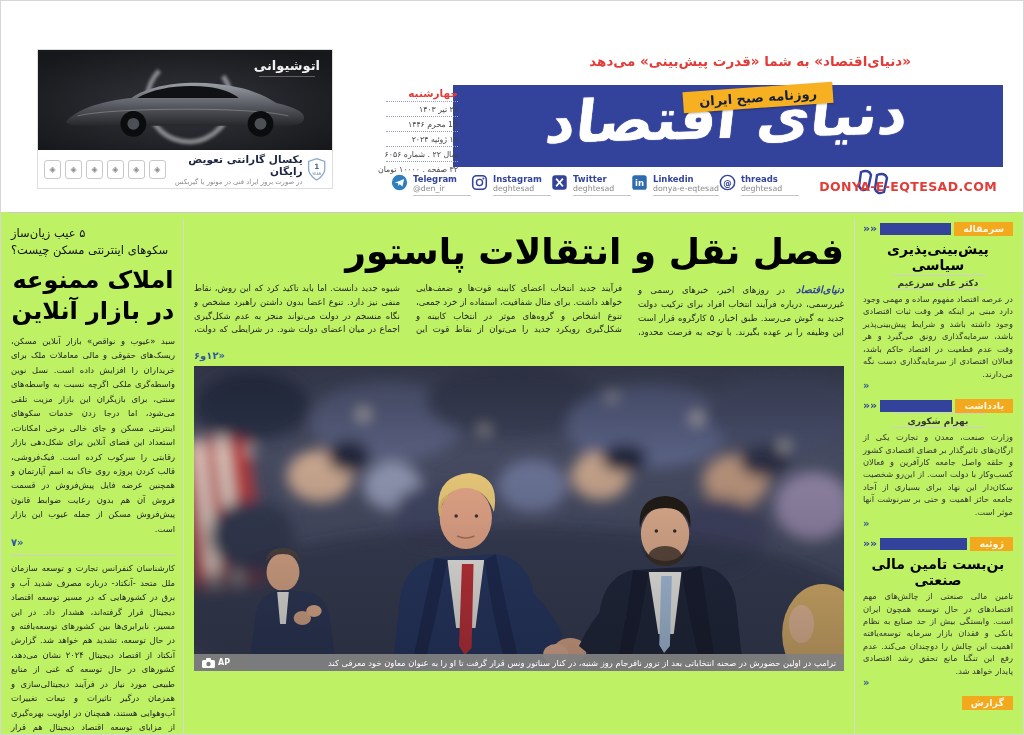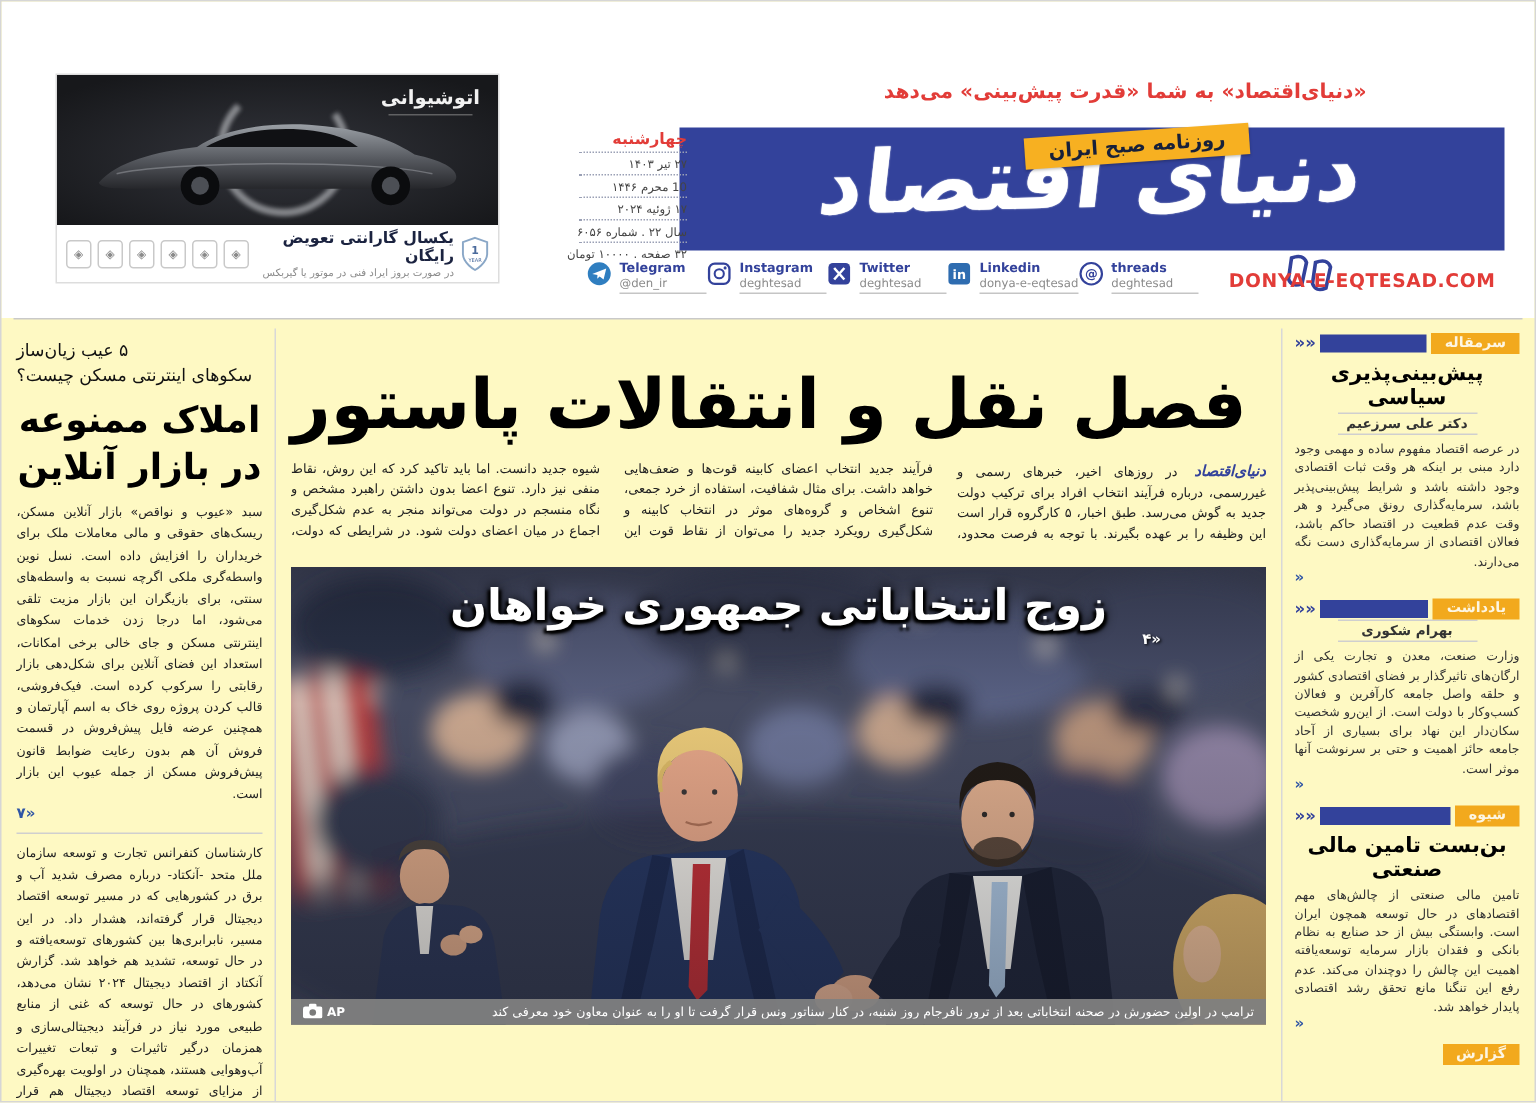--- a/index.html
+++ b/index.html
@@ -1,18 +1,18 @@
 <!DOCTYPE html>
 <html lang="fa" dir="rtl"><head>
 <meta charset="utf-8">
 <style>
   * { margin:0; padding:0; box-sizing:border-box; }
   html,body { background:#e9e9e9; }
   body { font-family:"DejaVu Sans", sans-serif; }
-  .page { position:relative; width:1024px; height:735px; background:#fef9c3; margin:0 auto;
+  .page { position:relative; width:1024px; height:735px; background:#bef264; margin:0 auto;
           overflow:hidden; border:1px solid #d6d6d6; direction:rtl; }
 
   
   .masthead { position:absolute; top:0; left:0; right:0; height:211px; background:#fff; }
   .slogan { position:absolute; top:52px; right:112px; color:#e23c38; font-size:13.5px; font-weight:bold; }
   .band { position:absolute; top:84px; right:20px; left:452px; height:82px; background:#33429b; }
   .logo-script { position:absolute; top:62px; right:40px; left:470px; height:110px; display:flex;
                  align-items:center; justify-content:center; color:#fff; font-size:58px; font-weight:bold;
                  transform:skewX(-8deg) rotate(-1.5deg); white-space:nowrap; text-shadow:0 0 1px #fff;
                  pointer-events:none; }
@@ -48,22 +48,22 @@
 
   
   .main { position:absolute; top:218px; left:8px; right:8px; bottom:4px; display:grid;
           grid-template-columns:160px 1fr 174px; direction:rtl; }
   .sidebar { padding:2px 2px 0 8px; }
   .center { border-left:1px solid #d8d8d8; border-right:1px solid #d8d8d8; padding:4px 10px 0; }
   .leftcol { padding:2px 8px 0 2px; }
 
   
   .kicker { text-align:center; font-size:14.5px; font-weight:bold; color:#111; margin-top:4px; }
-  .lead-headline { text-align:left; font-size:46px; font-weight:bold; color:#000; line-height:1.25;
-                   margin-top:18px; letter-spacing:-1px; }
+  .lead-headline { text-align:right; font-size:36px; font-weight:bold; color:#000; line-height:1.25;
+                   margin-top:6px; letter-spacing:-1px; }
   .lead-body { margin-top:8px; column-count:3; column-gap:16px; font-size:8.6px; line-height:1.6;
                text-align:justify; color:#222; height:66px; overflow:hidden; }
   .mini-logo { color:#33429b; font-weight:bold; font-style:italic; font-size:10px; margin-left:3px; }
   .lead-ref { text-align:left; color:#3056a5; font-weight:bold; font-size:10px; margin-top:2px; }
 
   
   .photo { position:relative; margin-top:5px; height:305px; background:#3a3f53; overflow:hidden; }
   .photo svg.scene { position:absolute; inset:0; width:100%; height:100%; }
   .photo-title-wrap { position:absolute; top:8px; left:0; right:0; text-align:center; }
   .photo-title { display:inline-block; color:#fff; font-size:29px; font-weight:bold;
@@ -257,21 +257,21 @@
           <span class="sb-bar"></span>
           <span class="sb-marks">««</span>
         </div>
         <div class="sb-author">بهرام شکوری</div>
         <div class="sb-body">وزارت صنعت، معدن و تجارت یکی از ارگان‌های تاثیرگذار بر فضای اقتصادی کشور و حلقه واصل جامعه کارآفرین و فعالان کسب‌وکار با دولت است. از این‌رو شخصیت سکان‌دار این نهاد برای بسیاری از آحاد جامعه حائز اهمیت و حتی بر سرنوشت آنها موثر است.</div>
         <div class="sb-ref">«</div>
       </div>
 
       <div class="sb-art">
         <div class="sb-head">
-          <span class="sb-tag">شیوه</span>
+          <span class="sb-tag">ژوئیه</span>
           <span class="sb-bar"></span>
           <span class="sb-marks">««</span>
         </div>
         <div class="sb-title">بن‌بست تامین مالی صنعتی</div>
         <div class="sb-body">تامین مالی صنعتی از چالش‌های مهم اقتصادهای در حال توسعه همچون ایران است. وابستگی بیش از حد صنایع به نظام بانکی و فقدان بازار سرمایه توسعه‌یافته اهمیت این چالش را دوچندان می‌کند. عدم رفع این تنگنا مانع تحقق رشد اقتصادی پایدار خواهد شد.</div>
         <div class="sb-ref">«</div>
       </div>
 
       <div class="sb-art">
         <div class="sb-head">
@@ -282,20 +282,21 @@
       </div>
 
     </aside>
 
     <section class="center">
       <h1 class="lead-headline">فصل نقل و انتقالات پاستور</h1>
       <div class="lead-body">
         <span class="mini-logo">دنیای‌اقتصاد</span>
         <span>در روزهای اخیر، خبرهای رسمی و غیررسمی، درباره فرآیند انتخاب افراد برای ترکیب دولت جدید به گوش می‌رسد. طبق اخبار، ۵ کارگروه قرار است این وظیفه را بر عهده بگیرند. با توجه به فرصت محدود، فرآیند جدید انتخاب اعضای کابینه قوت‌ها و ضعف‌هایی خواهد داشت. برای مثال شفافیت، استفاده از خرد جمعی، تنوع اشخاص و گروه‌های موثر در انتخاب کابینه و شکل‌گیری رویکرد جدید را می‌توان از نقاط قوت این شیوه جدید دانست. اما باید تاکید کرد که این روش، نقاط منفی نیز دارد. تنوع اعضا بدون داشتن راهبرد مشخص و نگاه منسجم در دولت می‌تواند منجر به عدم شکل‌گیری اجماع در میان اعضای دولت شود. در شرایطی که دولت، نیازمند دیدگاهی همسو در میان اعضای کابینه است، انتخاب وزرا توسط افراد دارای دیدگاه‌های معارض و متفاوت می‌تواند در عرصه عمل، منجر به نشست آرا و جلوگیری از همکاری دولتمردان با یکدیگر شود.</span>
       </div>
+      <div class="lead-ref">«۱۲و۶</div>
 
       <figure class="photo">
         <svg class="scene" viewBox="0 0 672 305" preserveAspectRatio="none">
           <defs>
             <filter id="crowdblur" x="-20%" y="-20%" width="140%" height="140%">
                 <feGaussianBlur stdDeviation="7"></feGaussianBlur>
               </filter>
             <linearGradient id="vig" x1="0" y1="0" x2="0" y2="1">
               <stop offset="0%" stop-color="rgba(12,14,24,.35)"></stop>
               <stop offset="30%" stop-color="rgba(12,14,24,0)"></stop>
@@ -370,24 +371,20 @@
           <circle cx="497" cy="165" r="1.8" fill="#2e2a28"></circle>
           <path d="M432 232 Q410 254 398 280 L418 296 Q432 270 448 252 Z" fill="#202639"></path>
 
           <ellipse cx="650" cy="268" rx="42" ry="50" fill="#d8b068"></ellipse>
           <ellipse cx="628" cy="258" rx="13" ry="19" fill="#e8bb95"></ellipse>
           <path d="M610 305 Q640 292 672 298 L672 305 Z" fill="#c9a184"></path>
 
           <rect width="672" height="305" fill="url(#vig)"></rect>
         </svg>
 
-        <div class="photo-title-wrap">
-          <div class="photo-title">زوج انتخاباتی جمهوری خواهان</div>
-          <div class="photo-ref">«۴</div>
-        </div>
 
         <figcaption class="caption-bar">
           <span class="caption-text">ترامپ در اولین حضورش در صحنه انتخاباتی بعد از ترور نافرجام روز شنبه، در کنار سناتور ونس قرار گرفت تا او را به عنوان معاون خود معرفی کند</span>
           <span class="caption-spacer"></span>
           <span class="credit">
             <svg width="13" height="10" viewBox="0 0 13 10">
               <rect x="0" y="2" width="13" height="8" rx="1.5" fill="#fff"></rect>
               <rect x="4" y="0" width="5" height="3" rx="1" fill="#fff"></rect>
               <circle cx="6.5" cy="6" r="2.2" fill="#7a7a7a"></circle>
             </svg>

